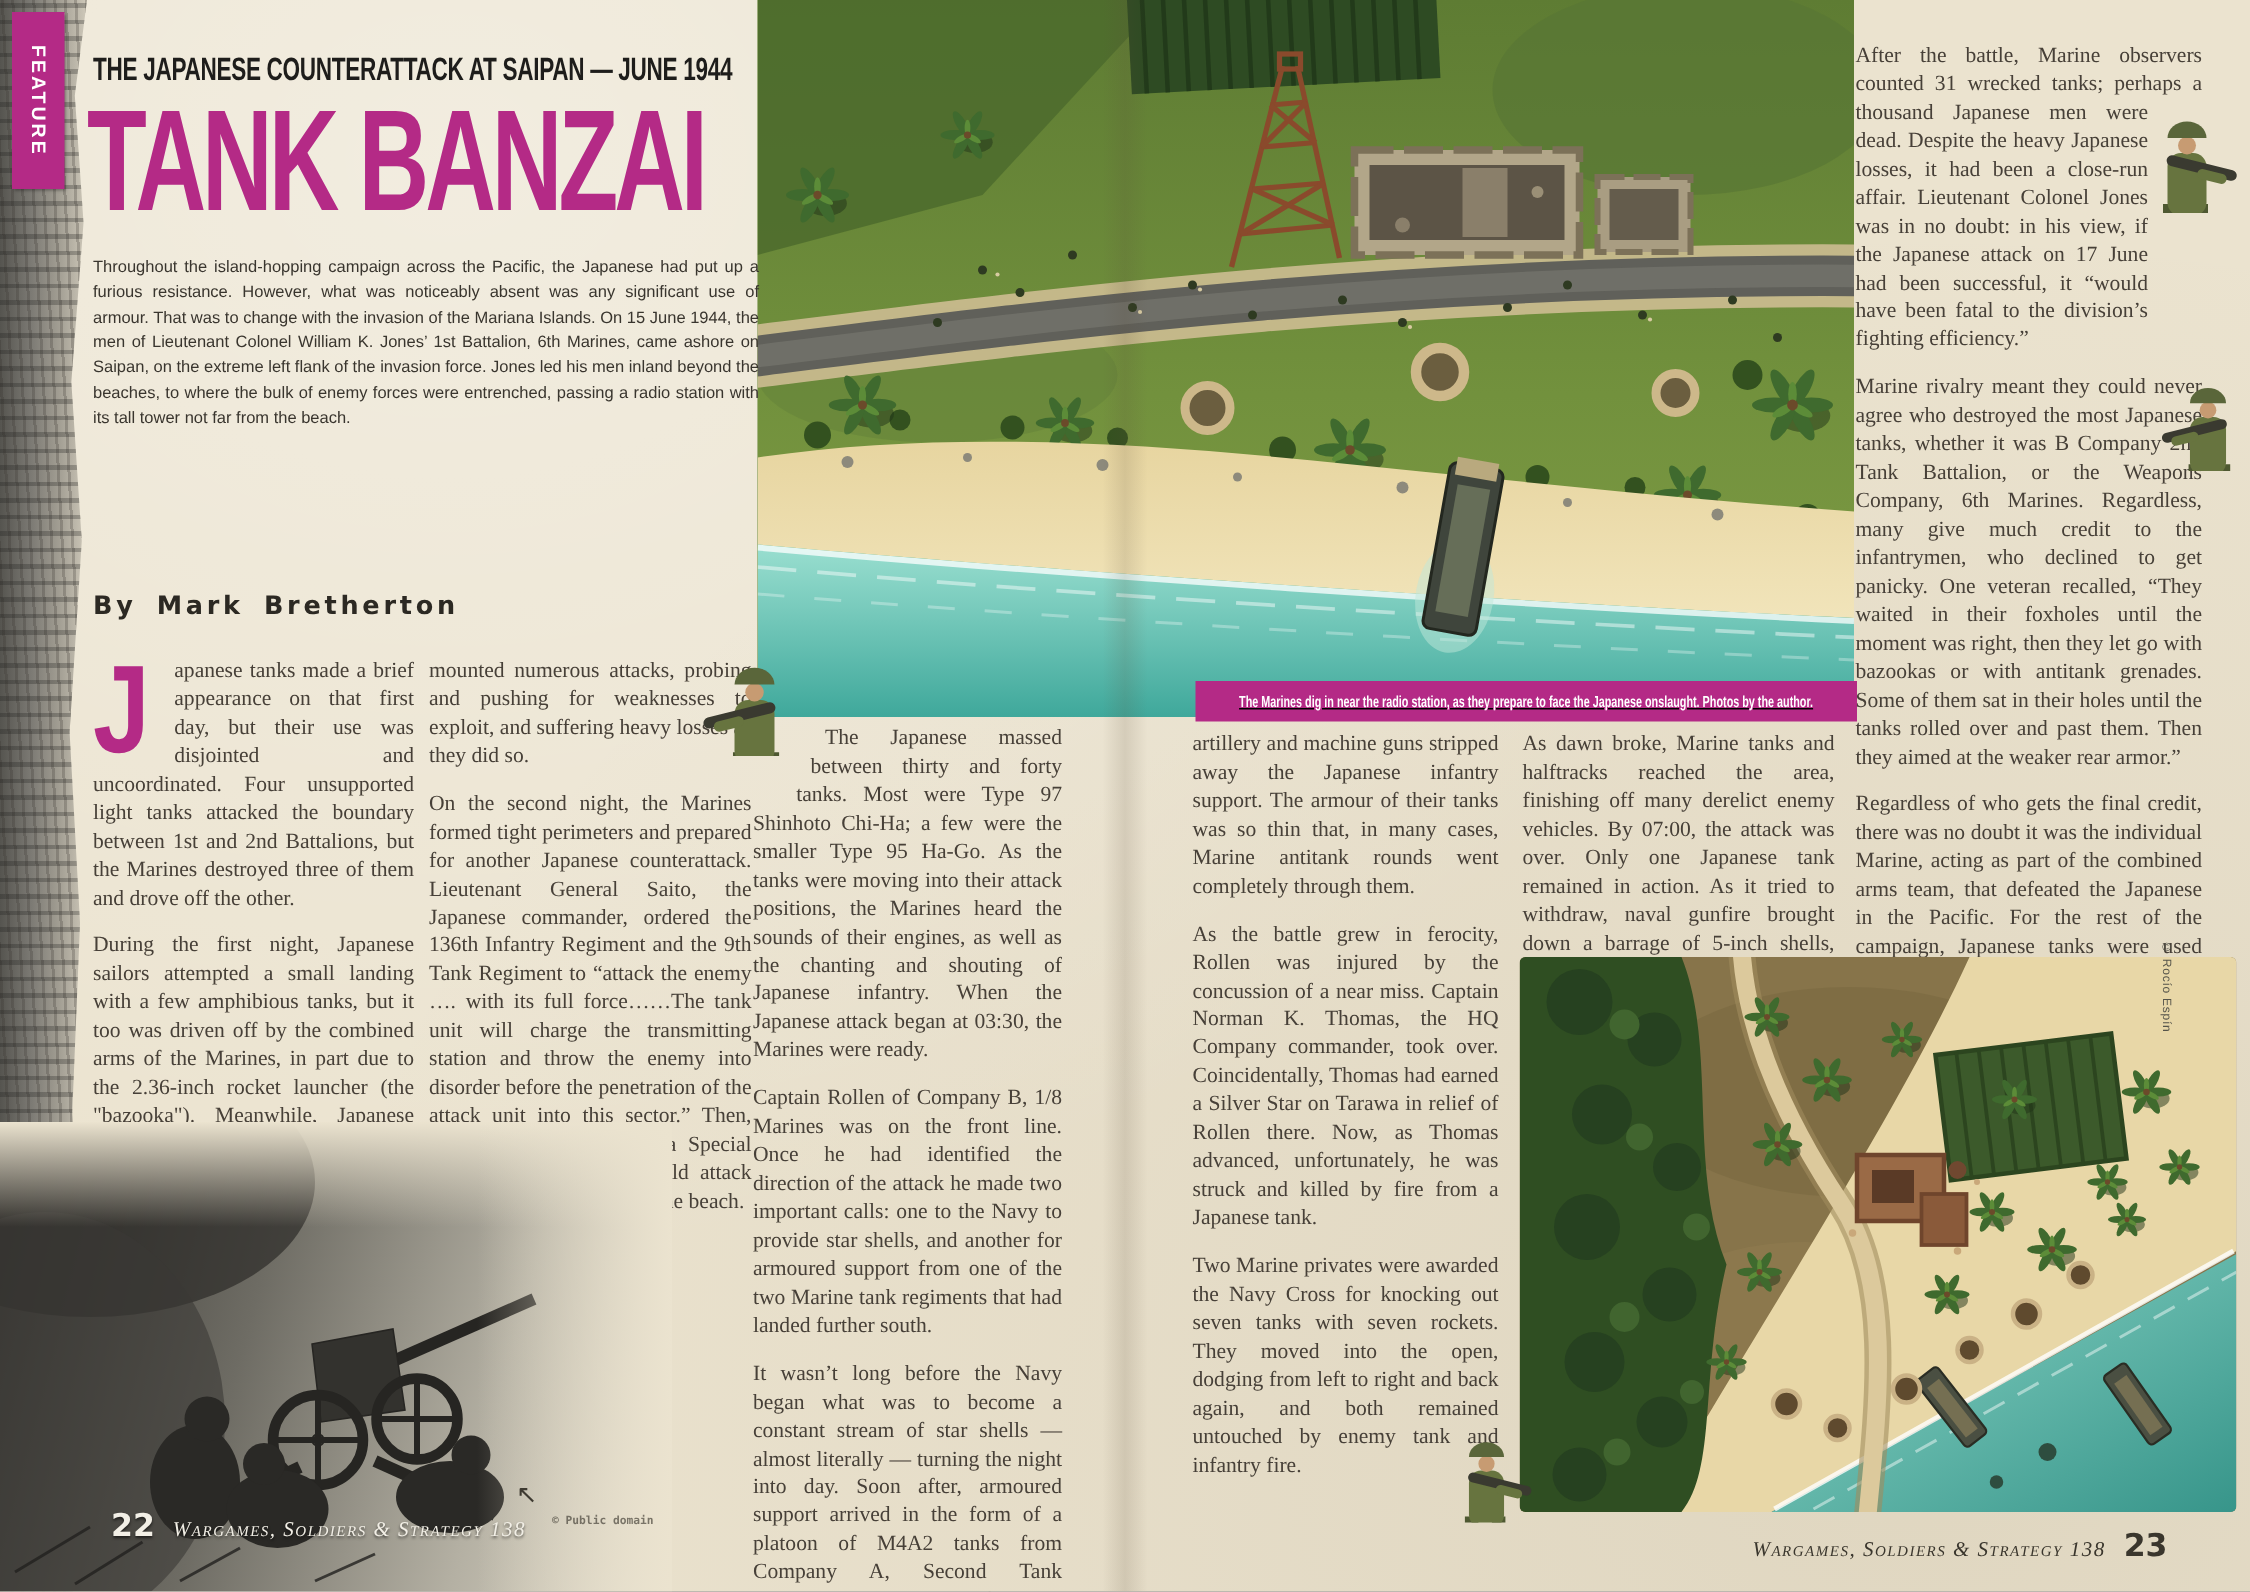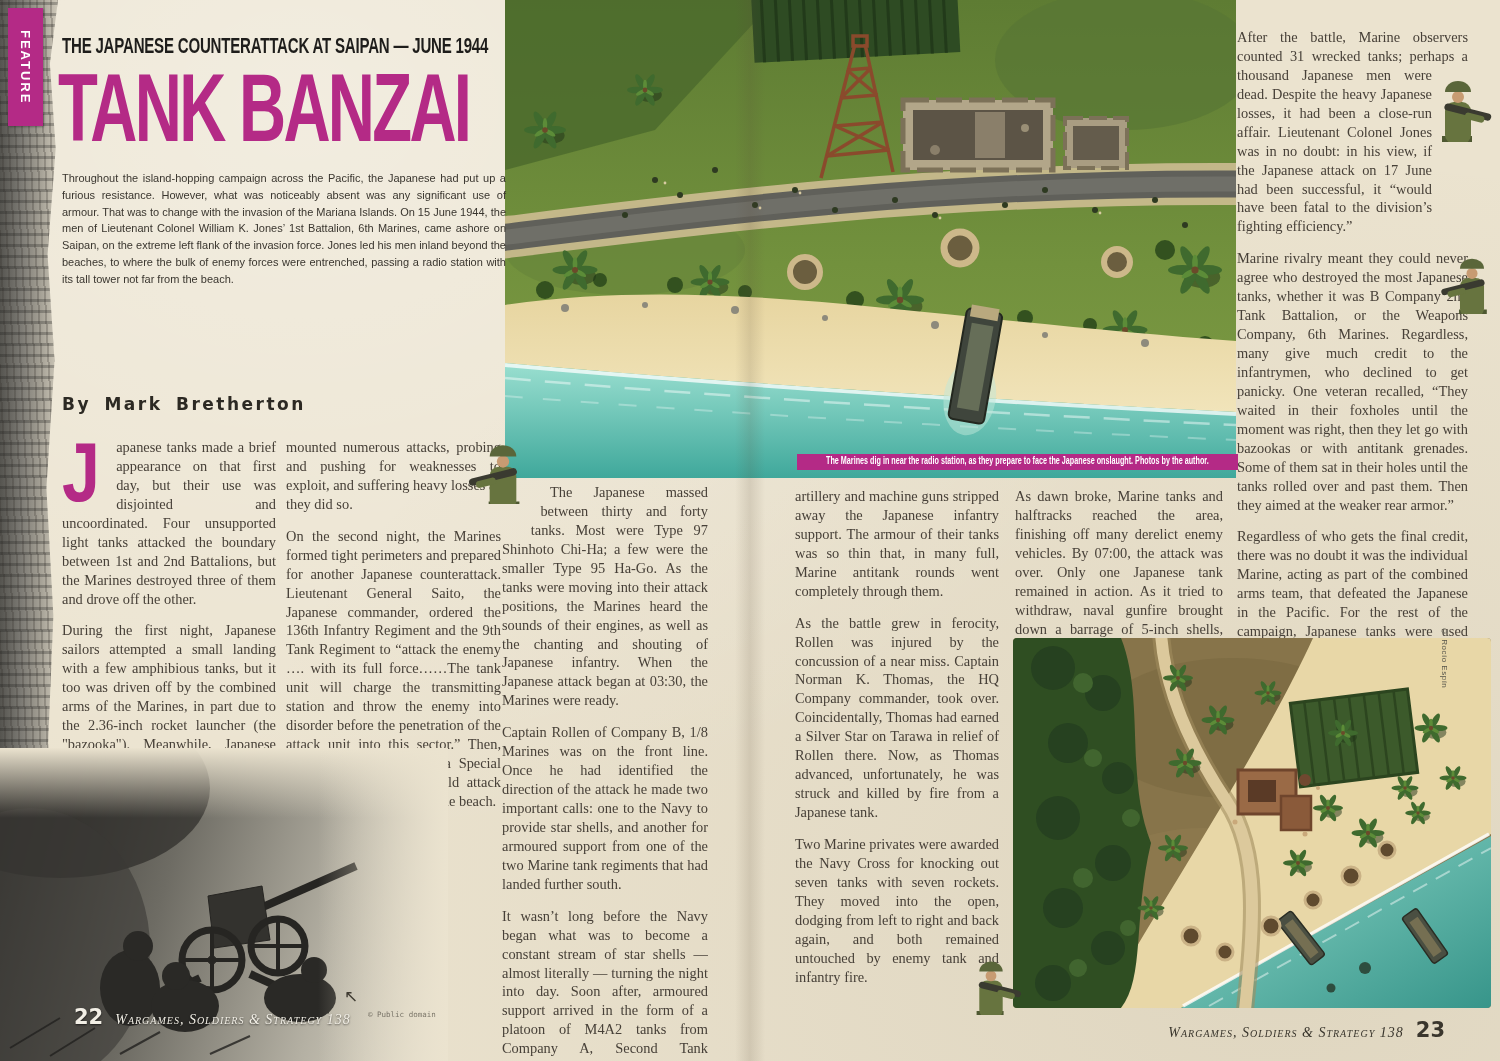--- a/index.html
+++ b/index.html
@@ -42,34 +42,34 @@
   .col3{left:502px;top:483px;width:206px;}
   .col4{left:795px;top:487px;width:204px;}
   .col5{left:1015px;top:487px;width:208px;}
   .col6{left:1237px;top:28px;width:231px;}
   .dropcap{float:left;font-family:"Liberation Sans",sans-serif;font-weight:bold;font-size:83px;
     line-height:.73;color:#b42a86;margin:5px 8px 0 0;transform:scaleX(.82);transform-origin:left top;}
   .wrap-spacer-l{float:left;width:48px;height:52px;shape-outside:polygon(0 0,100% 0,45% 100%,0 100%);}
   .wrap-spacer-r{float:right;width:36px;height:128px;margin-top:44px;shape-outside:inset(44px 0 0 0);}
   
   .main-photo{position:absolute;left:505px;top:0;width:731px;height:478px;overflow:hidden;background:#6d8b3e;}
-  .caption-bar{position:absolute;left:797px;top:454px;width:441px;height:16px;background:#b42a86;
-    display:flex;justify-content:center;overflow:hidden;}
+  .caption-bar{position:absolute;left:797px;top:454px;width:441px;height:27px;background:#b42a86;
+    display:flex;align-items:center;justify-content:center;overflow:hidden;text-decoration:underline;}
   .caption-bar span{display:inline-block;transform:scaleX(.68);white-space:nowrap;
     color:#fff;font-weight:bold;font-size:10.6px;}
   
   .bw-photo{position:absolute;left:0;top:748px;width:448px;height:313px;overflow:hidden;
     background:linear-gradient(105deg,#34332f 0%,#6e6c64 38%,#b4b0a3 72%,#e2dccb 100%);}
   .bw-fade-top{position:absolute;left:0;top:0;width:100%;height:70px;
     background:linear-gradient(180deg,#ebe3cf,rgba(235,227,207,0));}
   .bw-fade-right{position:absolute;right:0;top:0;width:130px;height:100%;
     background:linear-gradient(270deg,#ebe3cf,rgba(235,227,207,0));}
   .bw-caption{position:absolute;left:368px;top:990px;width:178px;
     font-family:"DejaVu Sans Mono",monospace;font-size:10.4px;font-weight:bold;line-height:1.5;color:#3e3a31;}
-  .bw-credit{font-size:7.5px;opacity:.65;font-weight:normal;}
+  .bw-credit{font-size:7.5px;opacity:.65;font-weight:bold;}
   .caption-arrow{position:absolute;left:344px;top:986px;font-size:17px;color:#3e3a31;}
   
   .footer{display:flex;align-items:baseline;gap:12px;position:absolute;}
   .footer .pageno{font-family:"DejaVu Sans",sans-serif;font-weight:bold;font-size:21px;}
   .footer .mag{font-family:"Liberation Serif",serif;font-style:italic;font-weight:normal;
     font-variant:small-caps;font-size:14px;letter-spacing:1px;}
   .footer-left{left:74px;top:1005px;color:#f2efe6;text-shadow:0 1px 2px rgba(0,0,0,.6);}
   .footer-right{left:1160px;top:1018px;width:285px;justify-content:flex-end;color:#3a362d;}
   
   .map{position:absolute;left:1013px;top:638px;width:478px;height:370px;border-radius:4px;overflow:hidden;}
@@ -283,21 +283,21 @@
     <p>On the second night, the Marines formed tight perimeters and prepared for another Japanese counterattack. Lieutenant General Saito, the Japanese commander, ordered the 136th Infantry Regiment and the 9th Tank Regiment to “attack the enemy …. with its full force……The tank unit will charge the transmitting station and throw the enemy into disorder before the penetration of the attack unit into this sector.” Then, the Japanese 1st Yokosuka Special Naval Landing Force would attack from the north, parallel to the beach.</p>
   </div>
   <div class="col col3">
     <div class="wrap-spacer-l"></div>
     <p>The Japanese massed between thirty and forty tanks. Most were Type 97 Shinhoto Chi-Ha; a few were the smaller Type 95 Ha-Go. As the tanks were moving into their attack positions, the Marines heard the sounds of their engines, as well as the chanting and shouting of Japanese infantry. When the Japanese attack began at 03:30, the Marines were ready.</p>
     <p>Captain Rollen of Company B, 1/8 Marines was on the front line. Once he had identified the direction of the attack he made two important calls: one to the Navy to provide star shells, and another for armoured support from one of the two Marine tank regiments that had landed further south.</p>
     <p>It wasn’t long before the Navy began what was to become a constant stream of star shells — almost literally — turning the night into day. Soon after, armoured support arrived in the form of a platoon of M4A2 tanks from Company A, Second Tank Battalion, and a section of 75mm-armed halftracks.</p>
 
   </div>
   <div class="col col4">
-    <p>artillery and machine guns stripped away the Japanese infantry support. The armour of their tanks was so thin that, in many full, Marine antitank rounds went completely through them.</p>
+    <p>artillery and machine guns stripped away the Japanese infantry support. The armour of their tanks was so thin that, in many cases, Marine antitank rounds went completely through them.</p>
     <p>As the battle grew in ferocity, Rollen was injured by the concussion of a near miss. Captain Norman K. Thomas, the HQ Company commander, took over. Coincidentally, Thomas had earned a Silver Star on Tarawa in relief of Rollen there. Now, as Thomas advanced, unfortunately, he was struck and killed by fire from a Japanese tank.</p>
     <p>Two Marine privates were awarded the Navy Cross for knocking out seven tanks with seven rockets. They moved into the open, dodging from left to right and back again, and both remained untouched by enemy tank and infantry fire.</p>
   </div>
   <div class="col col5">
     <p>As dawn broke, Marine tanks and halftracks reached the area, finishing off many derelict enemy vehicles. By 07:00, the attack was over. Only one Japanese tank remained in action. As it tried to withdraw, naval gunfire brought down a barrage of 5-inch shells, which turned the tank into a smoking wreck.</p>
   </div>
   <div class="col col6">
     <div class="wrap-spacer-r"></div>
     <p>After the battle, Marine observers counted 31 wrecked tanks; perhaps a thousand Japanese men were dead. Despite the heavy Japanese losses, it had been a close-run affair. Lieutenant Colonel Jones was in no doubt: in his view, if the Japanese attack on 17 June had been successful, it “would have been fatal to the division’s fighting efficiency.”</p>
     <p>Marine rivalry meant they could never agree who destroyed the most Japanese tanks, whether it was B Company 2nd Tank Battalion, or the Weapons Company, 6th Marines. Regardless, many give much credit to the infantrymen, who declined to get panicky. One veteran recalled, “They waited in their foxholes until the moment was right, then they let go with bazookas or with antitank grenades. Some of them sat in their holes until the tanks rolled over and past them. Then they aimed at the weaker rear armor.”</p>

